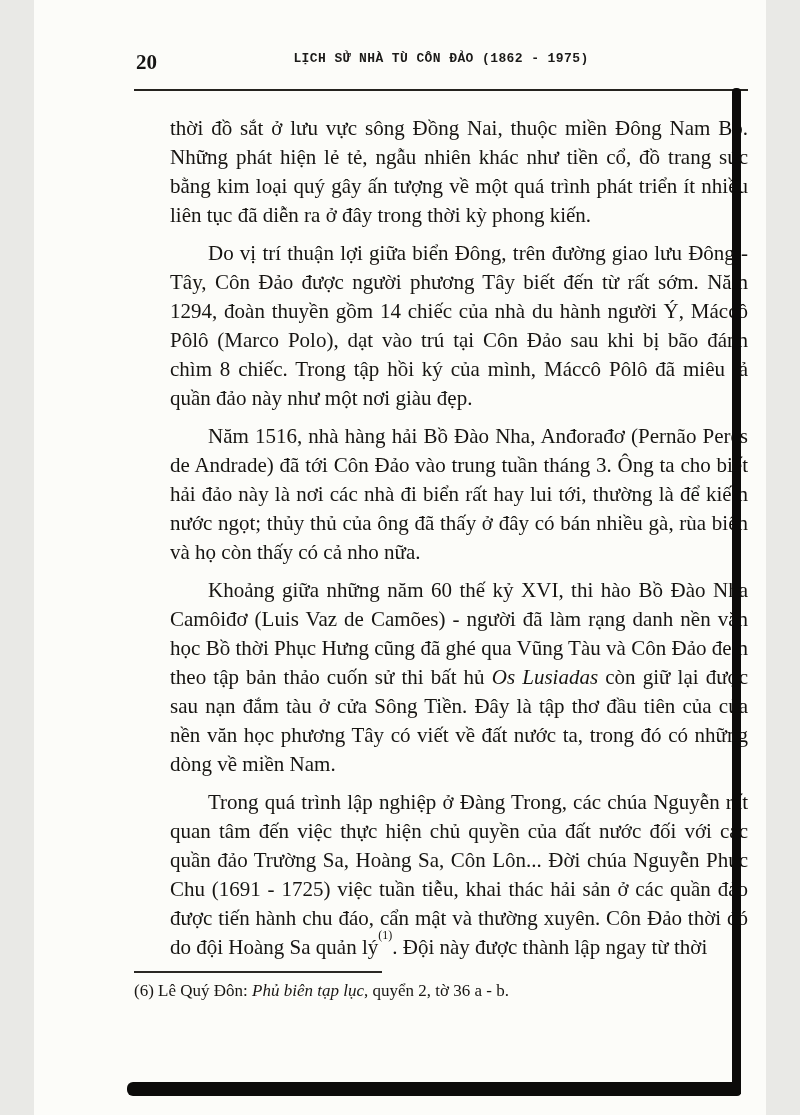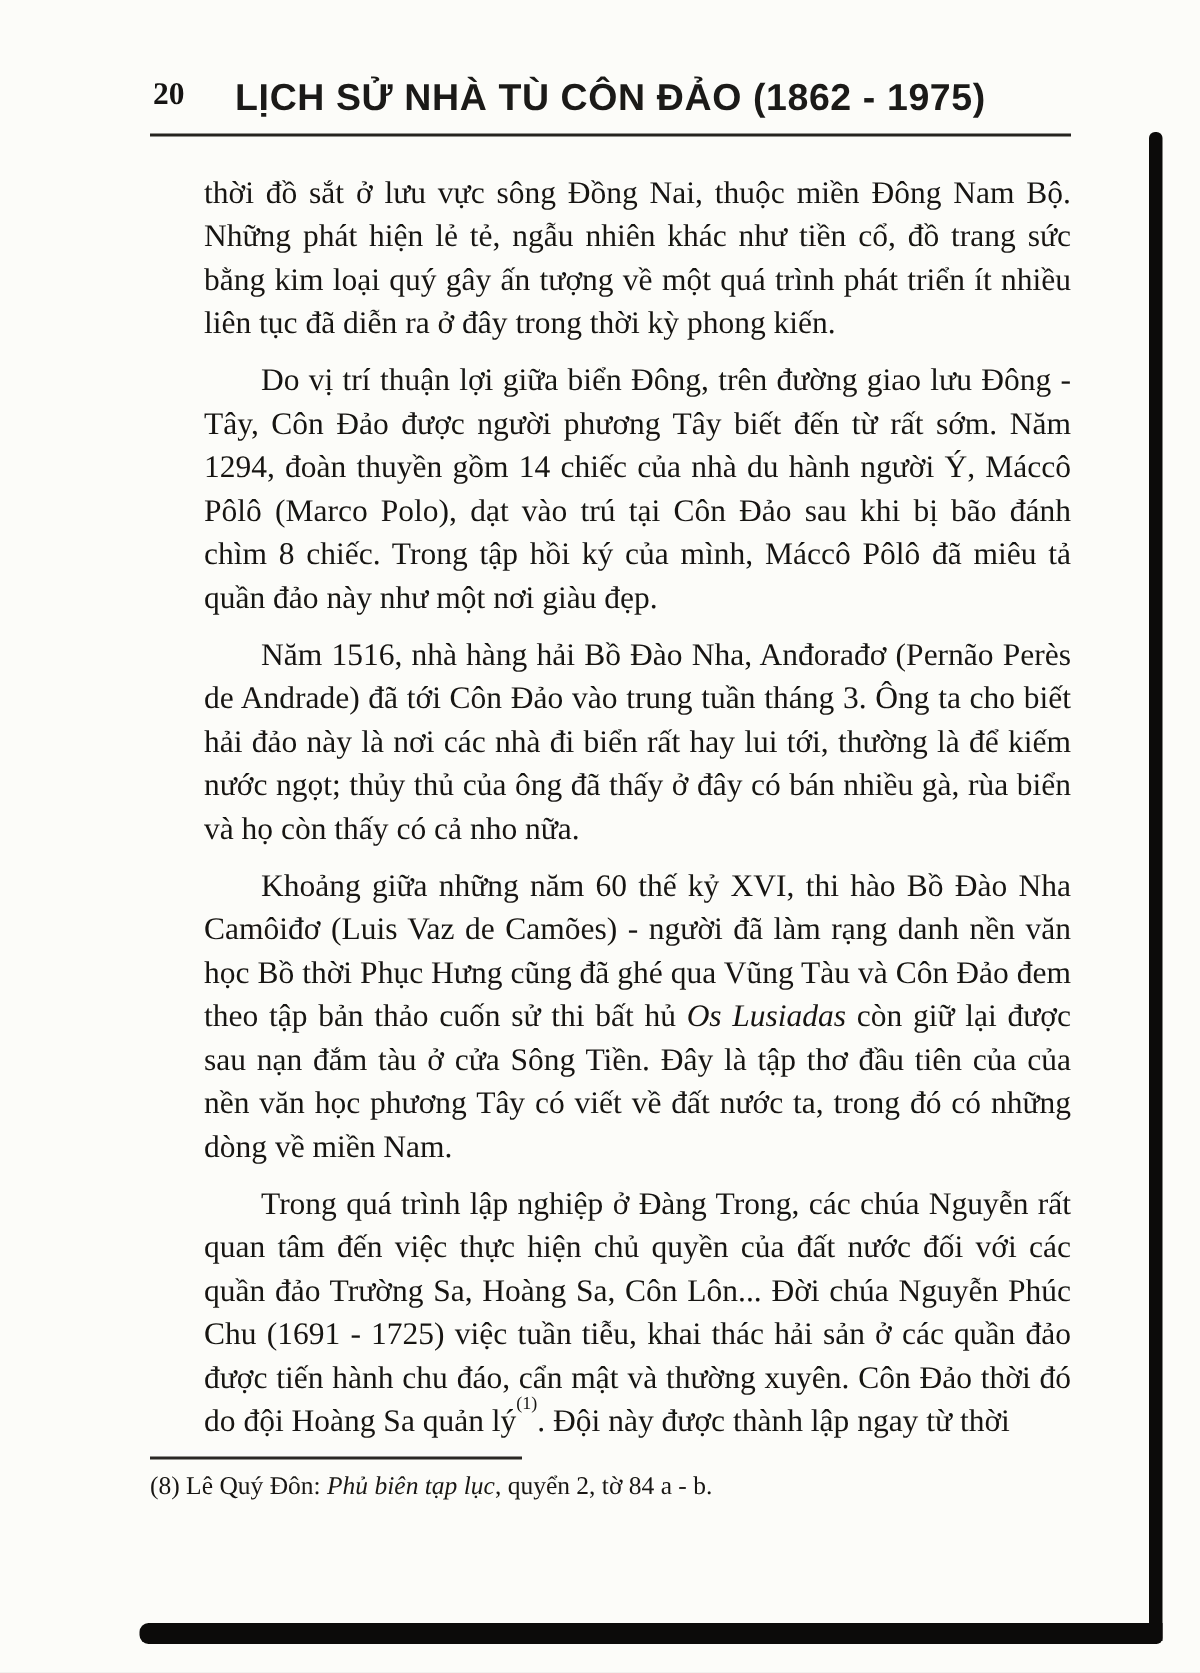--- a/index.html
+++ b/index.html
@@ -1,21 +1,21 @@
 <!DOCTYPE html>
 <html lang="vi"><head>
 <meta charset="utf-8">
 <style>
   * { margin: 0; padding: 0; box-sizing: border-box; }
   html, body { background: #e9e9e6; }
   body { font-family: "Liberation Serif", "DejaVu Serif", serif; }
 
   .page {
     position: relative;
-    width: 800px;
+    width: 732px;
     height: 1115px;
     margin: 0 auto;
     background: #fcfcf9;
     color: #151413;
     overflow: hidden;
   }
 
   .content {
     position: absolute;
     left: 100px;
@@ -32,23 +32,23 @@
     position: absolute;
     left: 2px;
     top: 0;
     font-size: 21px;
     font-weight: 700;
     font-family: "Liberation Serif", "DejaVu Serif", serif;
   }
   .page-title {
     display: block;
     text-align: center;
-    font-family: Liberation Sans, sans-serif;
+    font-family: Liberation Mono, monospace;
     font-weight: 700;
-    font-size: 25px;
+    font-size: 13px;
     letter-spacing: 0.4px;
     color: #1b1a18;
     padding-top: 1px;
   }
   .header-rule {
     height: 2px;
     background: #25231f;
     margin-top: 7px;
   }
 
@@ -129,20 +129,20 @@
 
       <p class="para"><span>Năm 1516, nhà hàng hải Bồ Đào Nha, Anđorađơ (Pernão Perès de Andrade) đã tới Côn Đảo vào trung tuần tháng 3. Ông ta cho biết hải đảo này là nơi các nhà đi biển rất hay lui tới, thường là để kiếm nước ngọt; thủy thủ của ông đã thấy ở đây có bán nhiều gà, rùa biển và họ còn thấy có cả nho nữa.</span></p>
 
       <p class="para"><span>Khoảng giữa những năm 60 thế kỷ XVI, thi hào Bồ Đào Nha Camôiđơ (Luis Vaz de Camões) - người đã làm rạng danh nền văn học Bồ thời Phục Hưng cũng đã ghé qua Vũng Tàu và Côn Đảo đem theo tập bản thảo cuốn sử thi bất hủ </span><em class="book-title">Os Lusiadas</em><span> còn giữ lại được sau nạn đắm tàu ở cửa Sông Tiền. Đây là tập thơ đầu tiên của của nền văn học phương Tây có viết về đất nước ta, trong đó có những dòng về miền Nam.</span></p>
 
       <p class="para"><span>Trong quá trình lập nghiệp ở Đàng Trong, các chúa Nguyễn rất quan tâm đến việc thực hiện chủ quyền của đất nước đối với các quần đảo Trường Sa, Hoàng Sa, Côn Lôn... Đời chúa Nguyễn Phúc Chu (1691 - 1725) việc tuần tiễu, khai thác hải sản ở các quần đảo được tiến hành chu đáo, cẩn mật và thường xuyên. Côn Đảo thời đó do đội Hoàng Sa quản lý</span><sup class="fn-ref">(1)</sup><span>. Đội này được thành lập ngay từ thời</span></p>
     </main>
 
     <footer class="footnote-area">
       <div class="footnote-rule"></div>
-      <p class="footnote"><span>(8) Lê Quý Đôn: </span><em>Phủ biên tạp lục</em><span>, quyển 2, tờ 84 a - b.</span></p>
+      <p class="footnote"><span>(6) Lê Quý Đôn: </span><em>Phủ biên tạp lục</em><span>, quyển 2, tờ 36 a - b.</span></p>
     </footer>
 
   </div>
 
   <div class="scan-edge-right"></div>
   <div class="scan-edge-bottom"></div>
 </div>
 
 </body></html>

